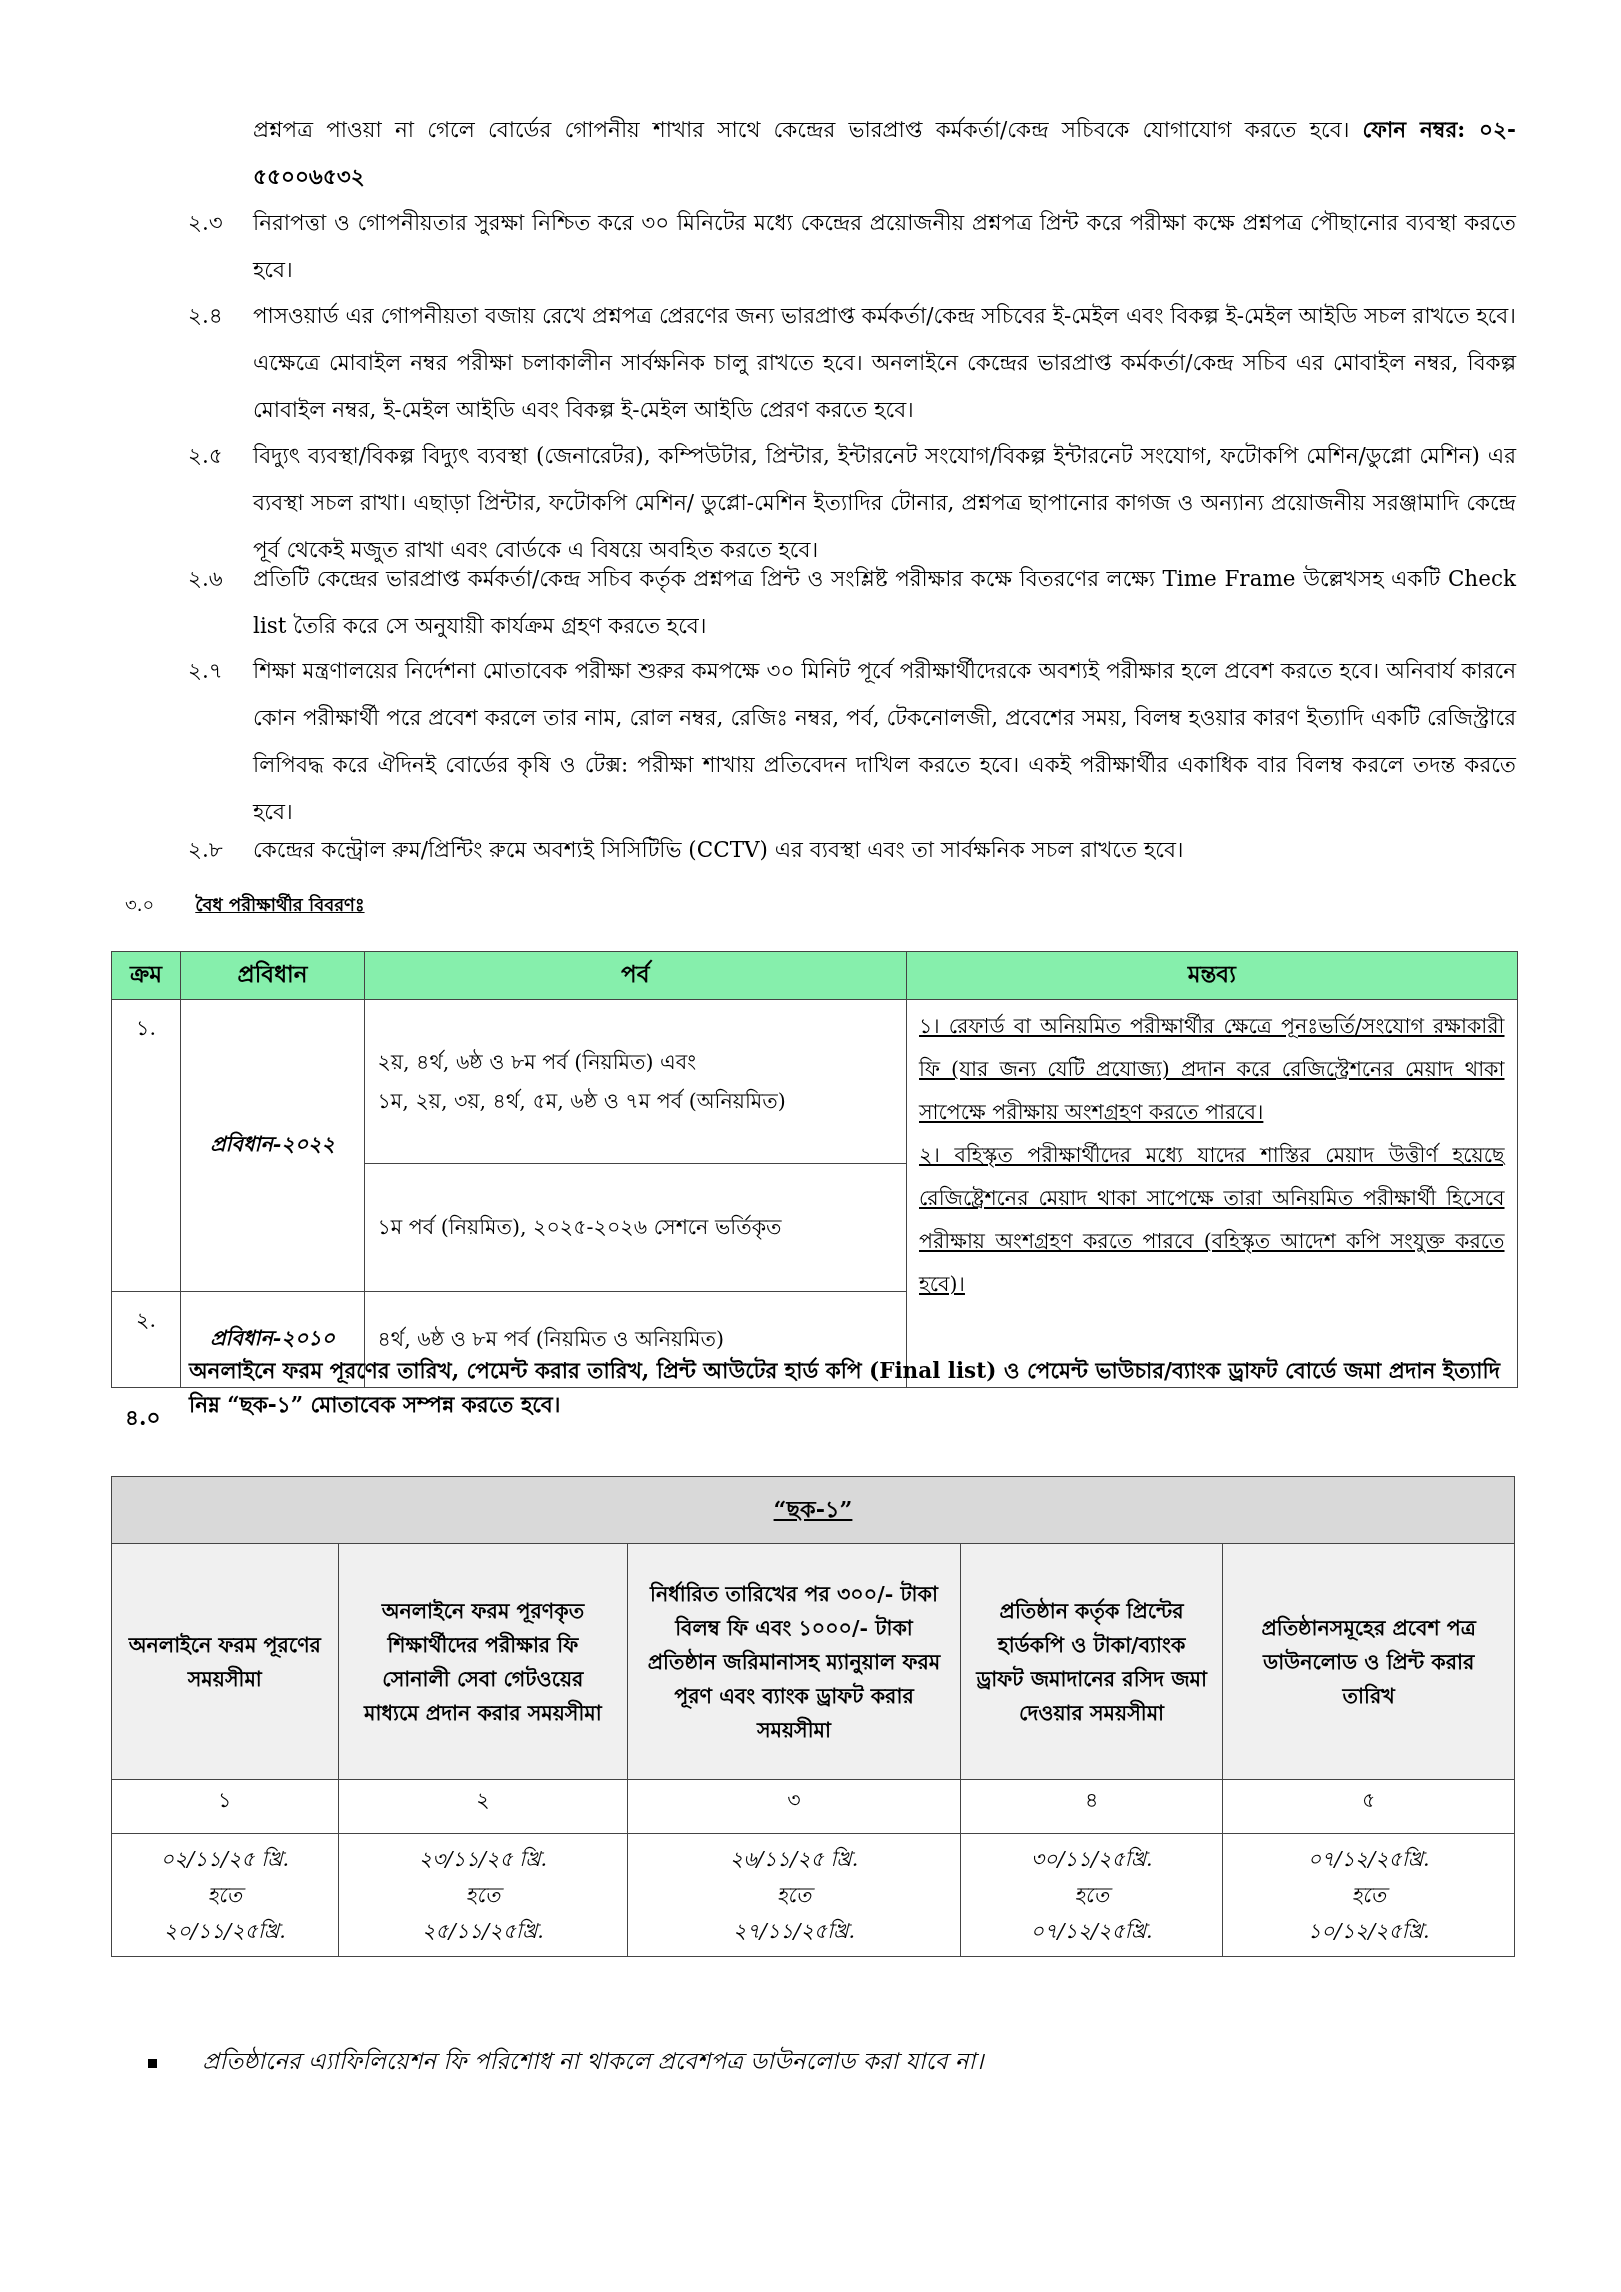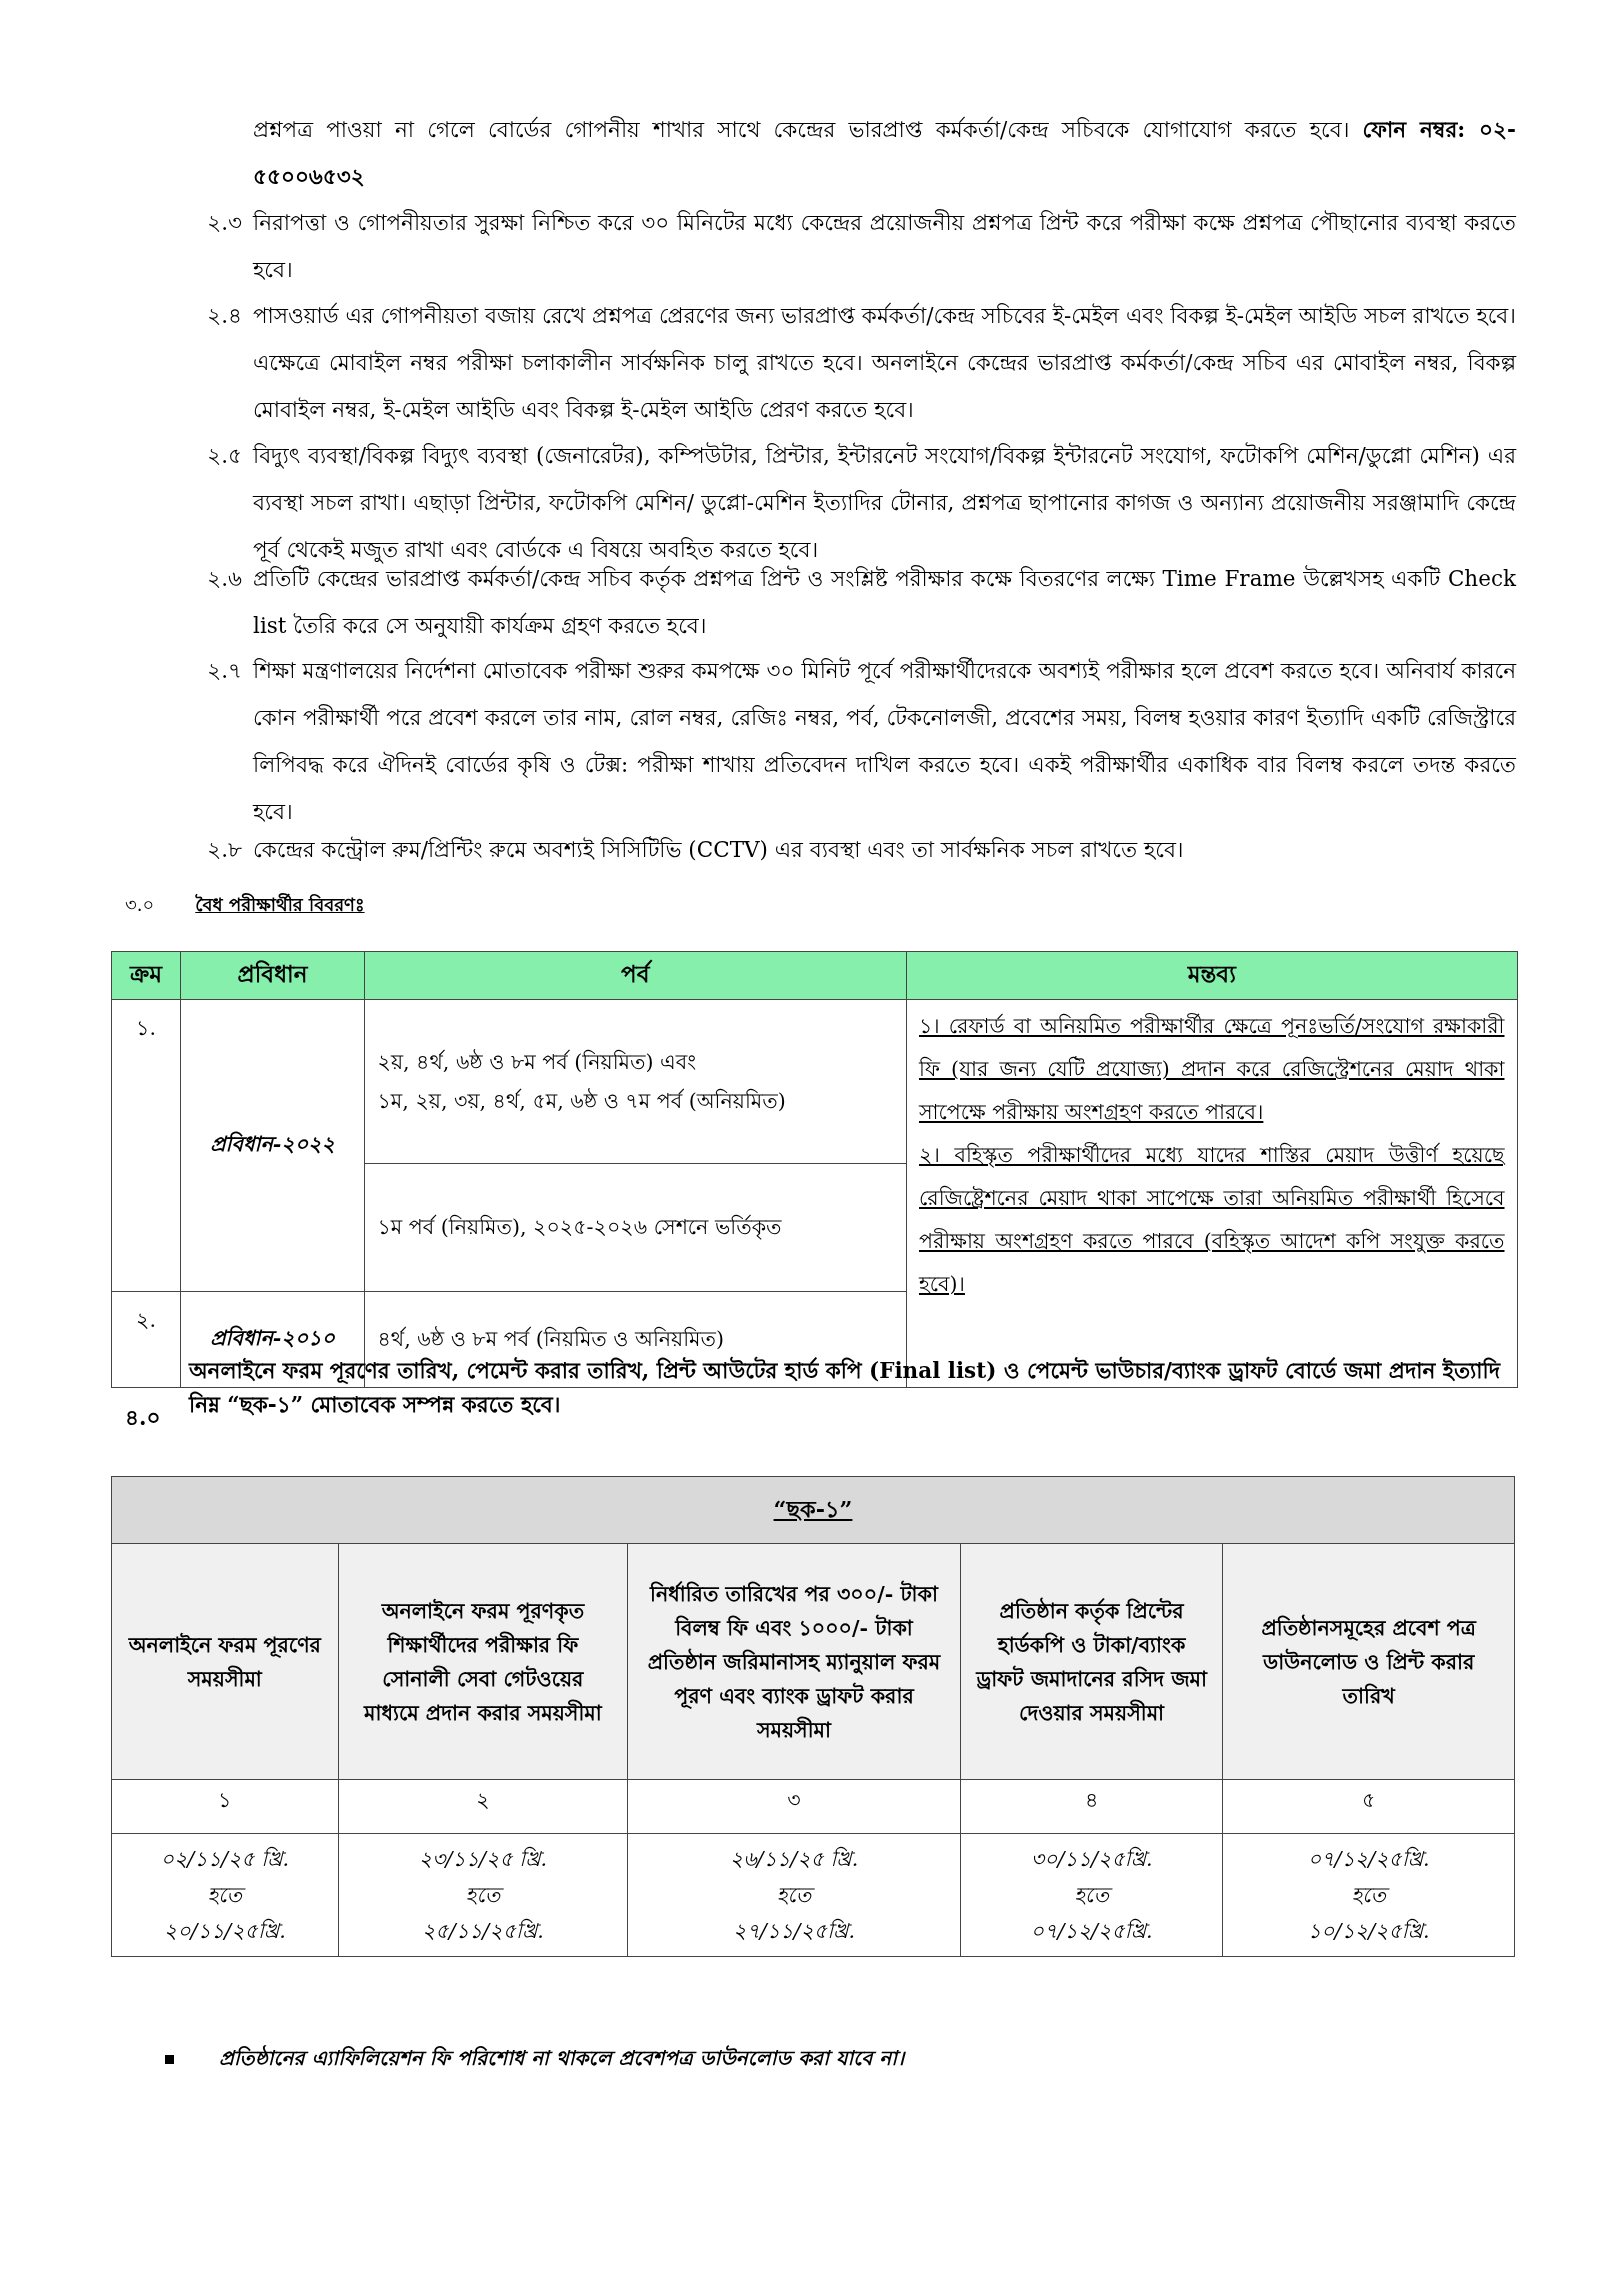--- a/index.html
+++ b/index.html
@@ -3,21 +3,21 @@
 <meta charset="utf-8">
 <style>
   html, body { margin: 0; padding: 0; background: #ffffff; }
   body {
     width: 1622px; height: 2293px; position: relative; overflow: hidden;
     font-family: "DejaVu Serif", "Liberation Serif", serif;
     color: #000;
   }
   .page { position: absolute; left: 0; top: 0; width: 1622px; height: 2293px; }
   .para { position: absolute; font-size: 21.5px; line-height: 47px; }
-  .num { position: absolute; left: 188px; width: 54px; text-align: right; }
+  .num { position: absolute; left: 188px; width: 54px; }
   .text { position: absolute; left: 253px; width: 1263px; text-align: justify; text-align-last: left; }
   .bold { font-weight: bold; }
   .heading3 { position: absolute; left: 125px; top: 891px; font-size: 18px; font-weight: bold; }
   .heading3 .hnum { font-weight: normal; display: inline-block; width: 64px; }
   .heading3 .htitle { text-decoration: underline; }
 
   table { border-collapse: collapse; position: absolute; }
   td, th { border: 1.8px solid #444; }
 
   #t1 { left: 111px; top: 951px; width: 1407px; font-size: 20.6px; }
@@ -32,21 +32,21 @@
   .sec4 .s4num { position: absolute; left: 0; top: 47px; }
   .sec4 .s4text { position: absolute; left: 64px; width: 1334px; line-height: 34px; }
 
   #t2 { left: 111px; top: 1476px; width: 1404px; font-size: 20.6px; }
   #t2 .title-row td { background: #d9d9d9; height: 64px; text-align: center; font-weight: bold; font-size: 22.4px; }
   #t2 .title-row span { text-decoration: underline; }
   #t2 .hdr td { background: #f0f0f0; text-align: center; vertical-align: middle; height: 235px; font-weight: bold; line-height: 34px; padding: 0 14.3px; }
   #t2 .idx td { text-align: center; height: 47px; vertical-align: top; padding-top: 5.4px; }
   #t2 .dates td { text-align: center; height: 120px; font-style: italic; line-height: 36px; }
 
-  .bullet { position: absolute; left: 165px; top: 2043px; font-size: 20px; font-weight: bold; font-style: italic; }
+  .bullet { position: absolute; left: 148px; top: 2043px; font-size: 23px; font-weight: normal; font-style: italic; }
   .bullet .sq { display: inline-block; width: 9px; height: 9px; background: #000; margin-right: 38px; vertical-align: middle; }
 </style>
 </head>
 <body>
 
 <div class="page">
 
   <div class="para" style="top:106px; left:0; width:1622px;">
     <div class="text" style="top:0;">
       <span>প্রশ্নপত্র পাওয়া না গেলে বোর্ডের গোপনীয় শাখার সাথে কেন্দ্রের ভারপ্রাপ্ত কর্মকর্তা/কেন্দ্র সচিবকে যোগাযোগ করতে হবে।</span>

